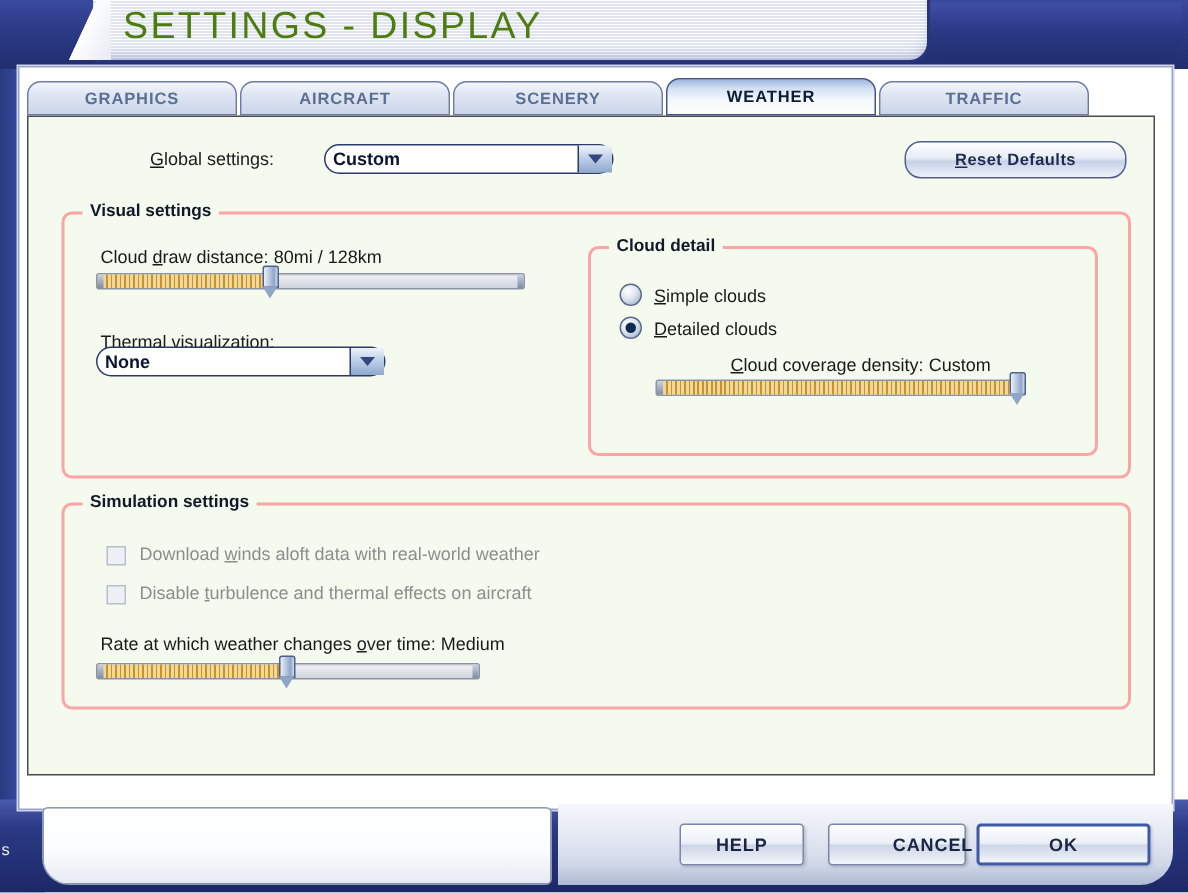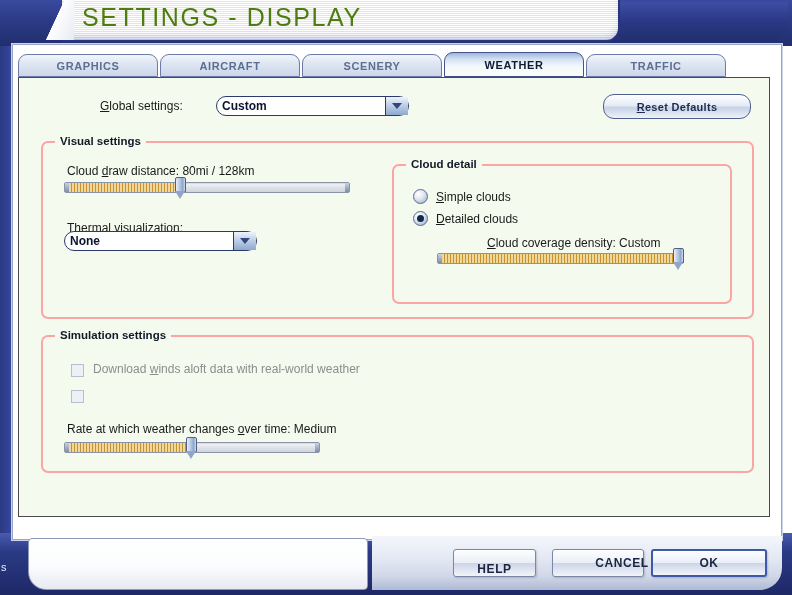--- a/index.html
+++ b/index.html
@@ -233,21 +233,21 @@
   }
   .btn{
     position:absolute;top:549px;height:28px;box-sizing:border-box;
     background:linear-gradient(180deg,#fdfeff 0%,#eaeff7 48%,#ccd5e7 52%,#f2f5fa 100%);
     border:1px solid #7b87a6;border-radius:3px;
     display:flex;align-items:center;justify-content:center;
     font-size:12px;font-weight:bold;color:#1a2543;letter-spacing:.6px;
     font-family:"Liberation Sans", sans-serif;
     box-shadow:inset 0 1px 0 #ffffff, 1px 1px 2px rgba(0,0,0,.18);
   }
-  #btn-help{left:453px;width:83px;align-items:flex-end;}
+  #btn-help{left:453px;width:83px;}
   #btn-cancel{left:552px;width:92px;padding-left:48px;}
   #btn-ok{left:651px;width:116px;border:2px solid #3e59a8;}
 </style>
 </head>
 <body>
 
 <div id="app">
 
   <div class="chrome-left"></div>
   <div class="chrome-topbar"></div>
@@ -350,20 +350,23 @@
 
   <div class="group" id="grp-sim">
     <span class="legend">Simulation settings</span>
 
     <div class="chk" style="left:28px;top:27px;"></div>
     <div class="chk-label" style="left:50px;top:25px;">
       Download <u>w</u>inds aloft data with real-world weather
     </div>
 
     <div class="chk" style="left:28px;top:53px;"></div>
+    <div class="chk-label" style="left:50px;top:51px;">
+      Disable <u>t</u>urbulence and thermal effects on aircraft
+    </div>
 
     <div class="sublbl" style="left:24px;top:85px;">
       Rate at which weather changes <u>o</u>ver time: <span>Medium</span>
     </div>
   </div>
 
   <div class="slider" id="sld-rate">
     <div class="track"></div>
     <div class="fill" style="width: 127px;"></div>
     <div class="cap-l"></div>

